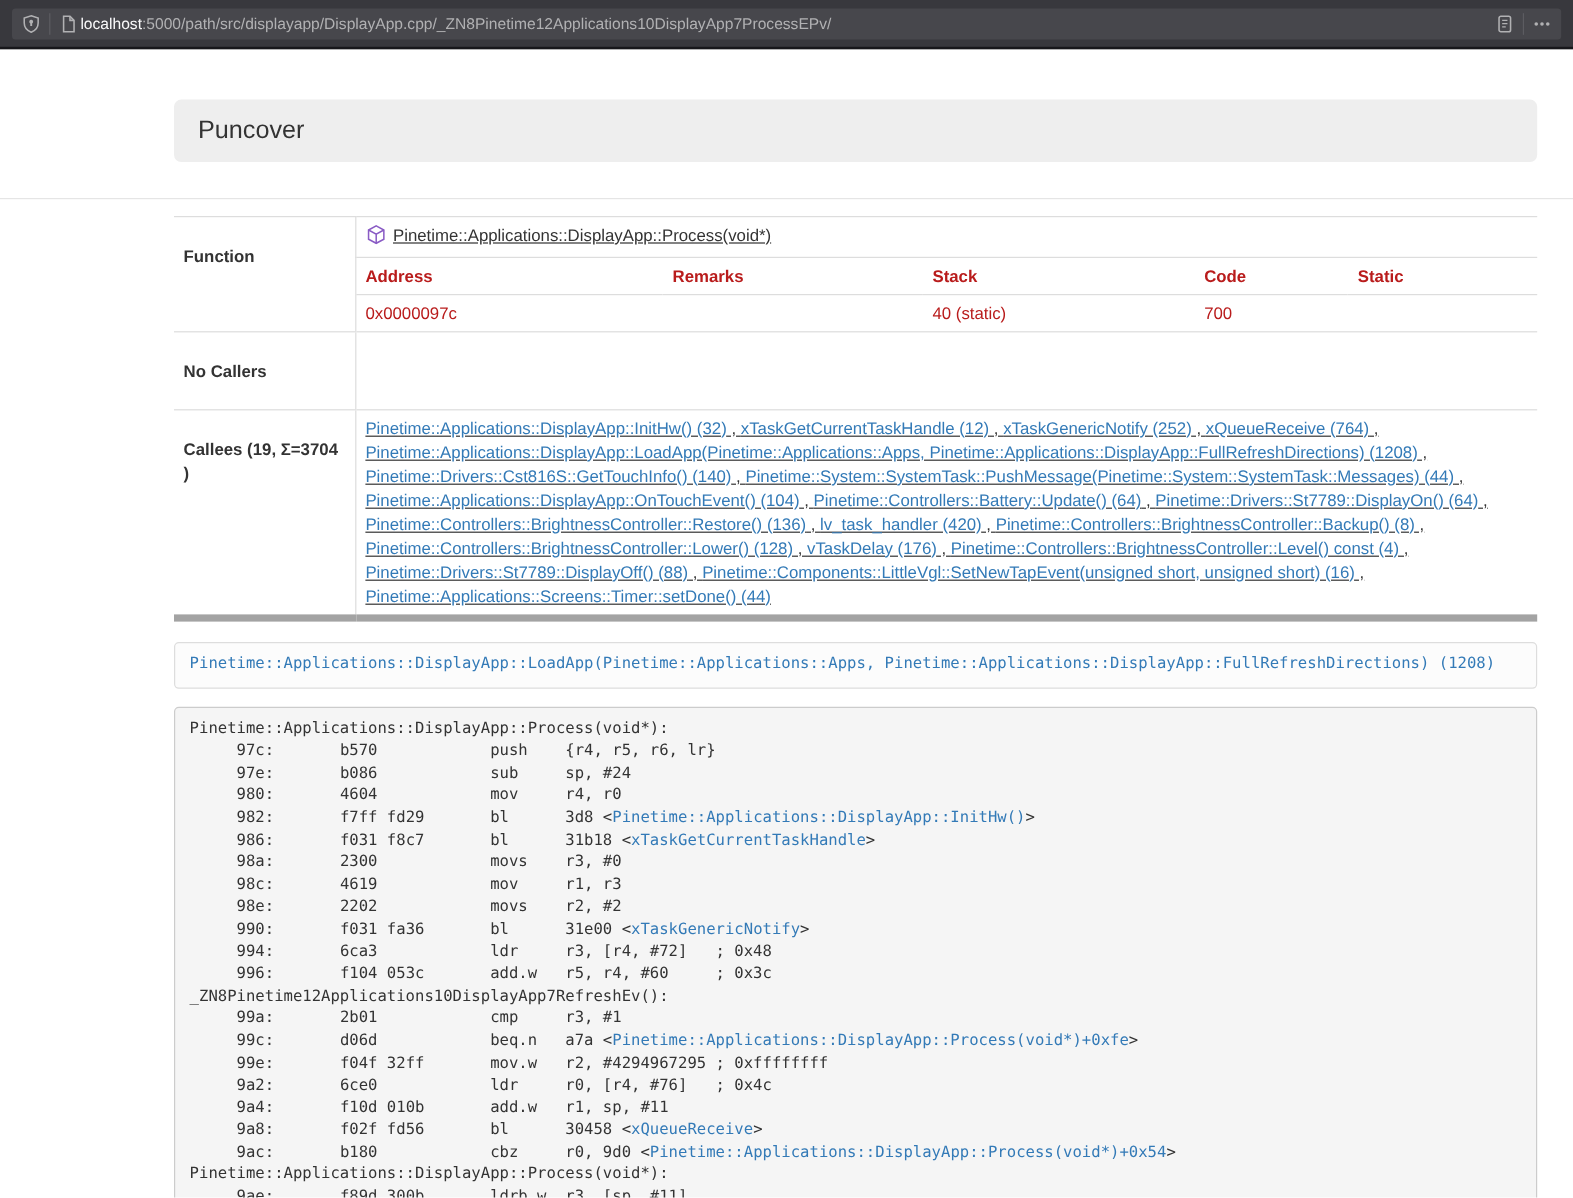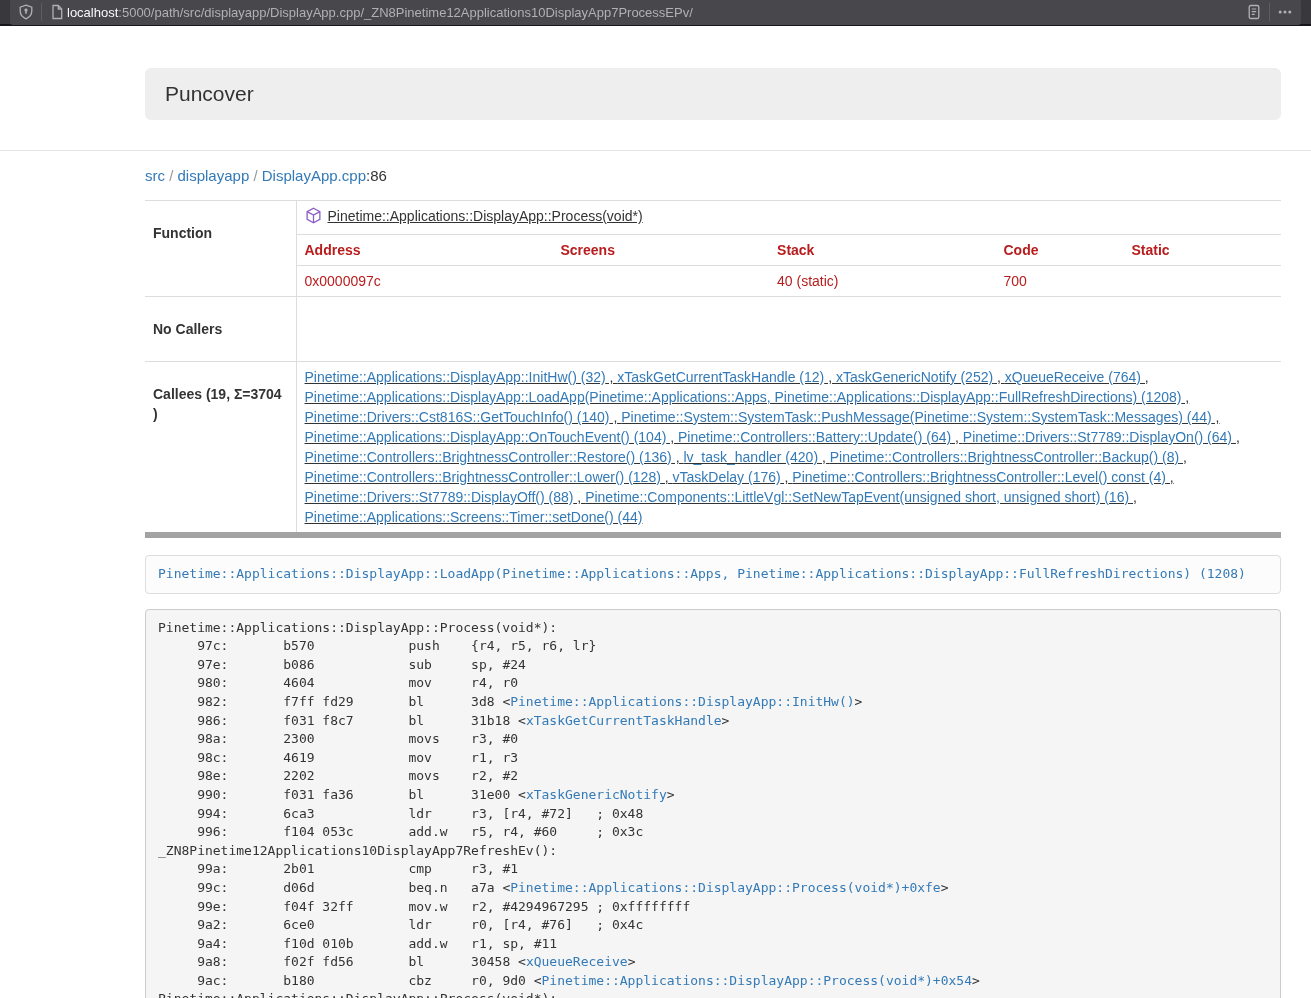--- a/index.html
+++ b/index.html
@@ -3,21 +3,21 @@
 <meta charset="utf-8">
 <style>
   html,body{margin:0;padding:0;}
   body{
     width:1311px;height:998px;overflow:hidden;background:#fff;
     font-family:"Liberation Sans",sans-serif;color:#333;
     -webkit-font-smoothing:antialiased;
   }
   
   .browser-bar{
-    height:26px;background:#38383d;border-bottom:2px solid #17171b;
+    height:41px;background:#38383d;border-bottom:2px solid #17171b;
     display:flex;align-items:center;padding:0 10px;box-sizing:border-box;
   }
   .url-field{
     flex:1;height:26px;background:#47474c;border-radius:3px;
     display:flex;align-items:center;padding:0 8px;min-width:0;
   }
   .url-field .sep{width:1px;height:18px;background:#5c5c61;margin:0 7px;flex:none;}
   .url-text{
     font-size:13px;color:#b1b1b3;white-space:nowrap;overflow:hidden;
     text-overflow:clip;flex:1;min-width:0;margin-left:2px;
@@ -100,21 +100,20 @@
   </div>
 </div>
 
 <div class="container">
   <div class="jumbotron">Puncover</div>
 </div>
 
 <div class="rule"></div>
 
 <div class="container">
-  <div class="breadcrumb"><a class="lnk">src</a><span class="crumb-sep"> / </span><a class="lnk">displayapp</a><span class="crumb-sep"> / </span><a class="lnk">DisplayApp.cpp</a><span>:86</span></div>
 
   <table class="detail">
     <tbody>
         <tr>
       <th class="rowlab" rowspan="2">Function</th>
       <td class="cell">
         <span class="fn-icon">
           <svg width="17" height="17" viewBox="0 0 16 16">
                 <path d="M8 1.2L14 4.4v7.2L8 14.8 2 11.6V4.4z" fill="none" stroke="#8a5cc5" stroke-width="1.2"></path>
                 <path d="M2 4.4L8 7.6l6-3.2M8 7.6v7.2" fill="none" stroke="#8a5cc5" stroke-width="1.2"></path>
@@ -128,21 +127,21 @@
           <colgroup>
                 <col style="width:26%">
                 <col style="width:22%">
                 <col style="width:23%">
                 <col style="width:13%">
                 <col style="width:16%">
               </colgroup>
           <tbody>
                 <tr>
             <th>Address</th>
-            <th>Screens</th>
+            <th>Remarks</th>
             <th>Stack</th>
             <th>Code</th>
             <th>Static</th>
           </tr>
           <tr>
             <td>0x0000097c</td>
             <td></td>
             <td>40 (static)</td>
             <td>700</td>
             <td></td>

